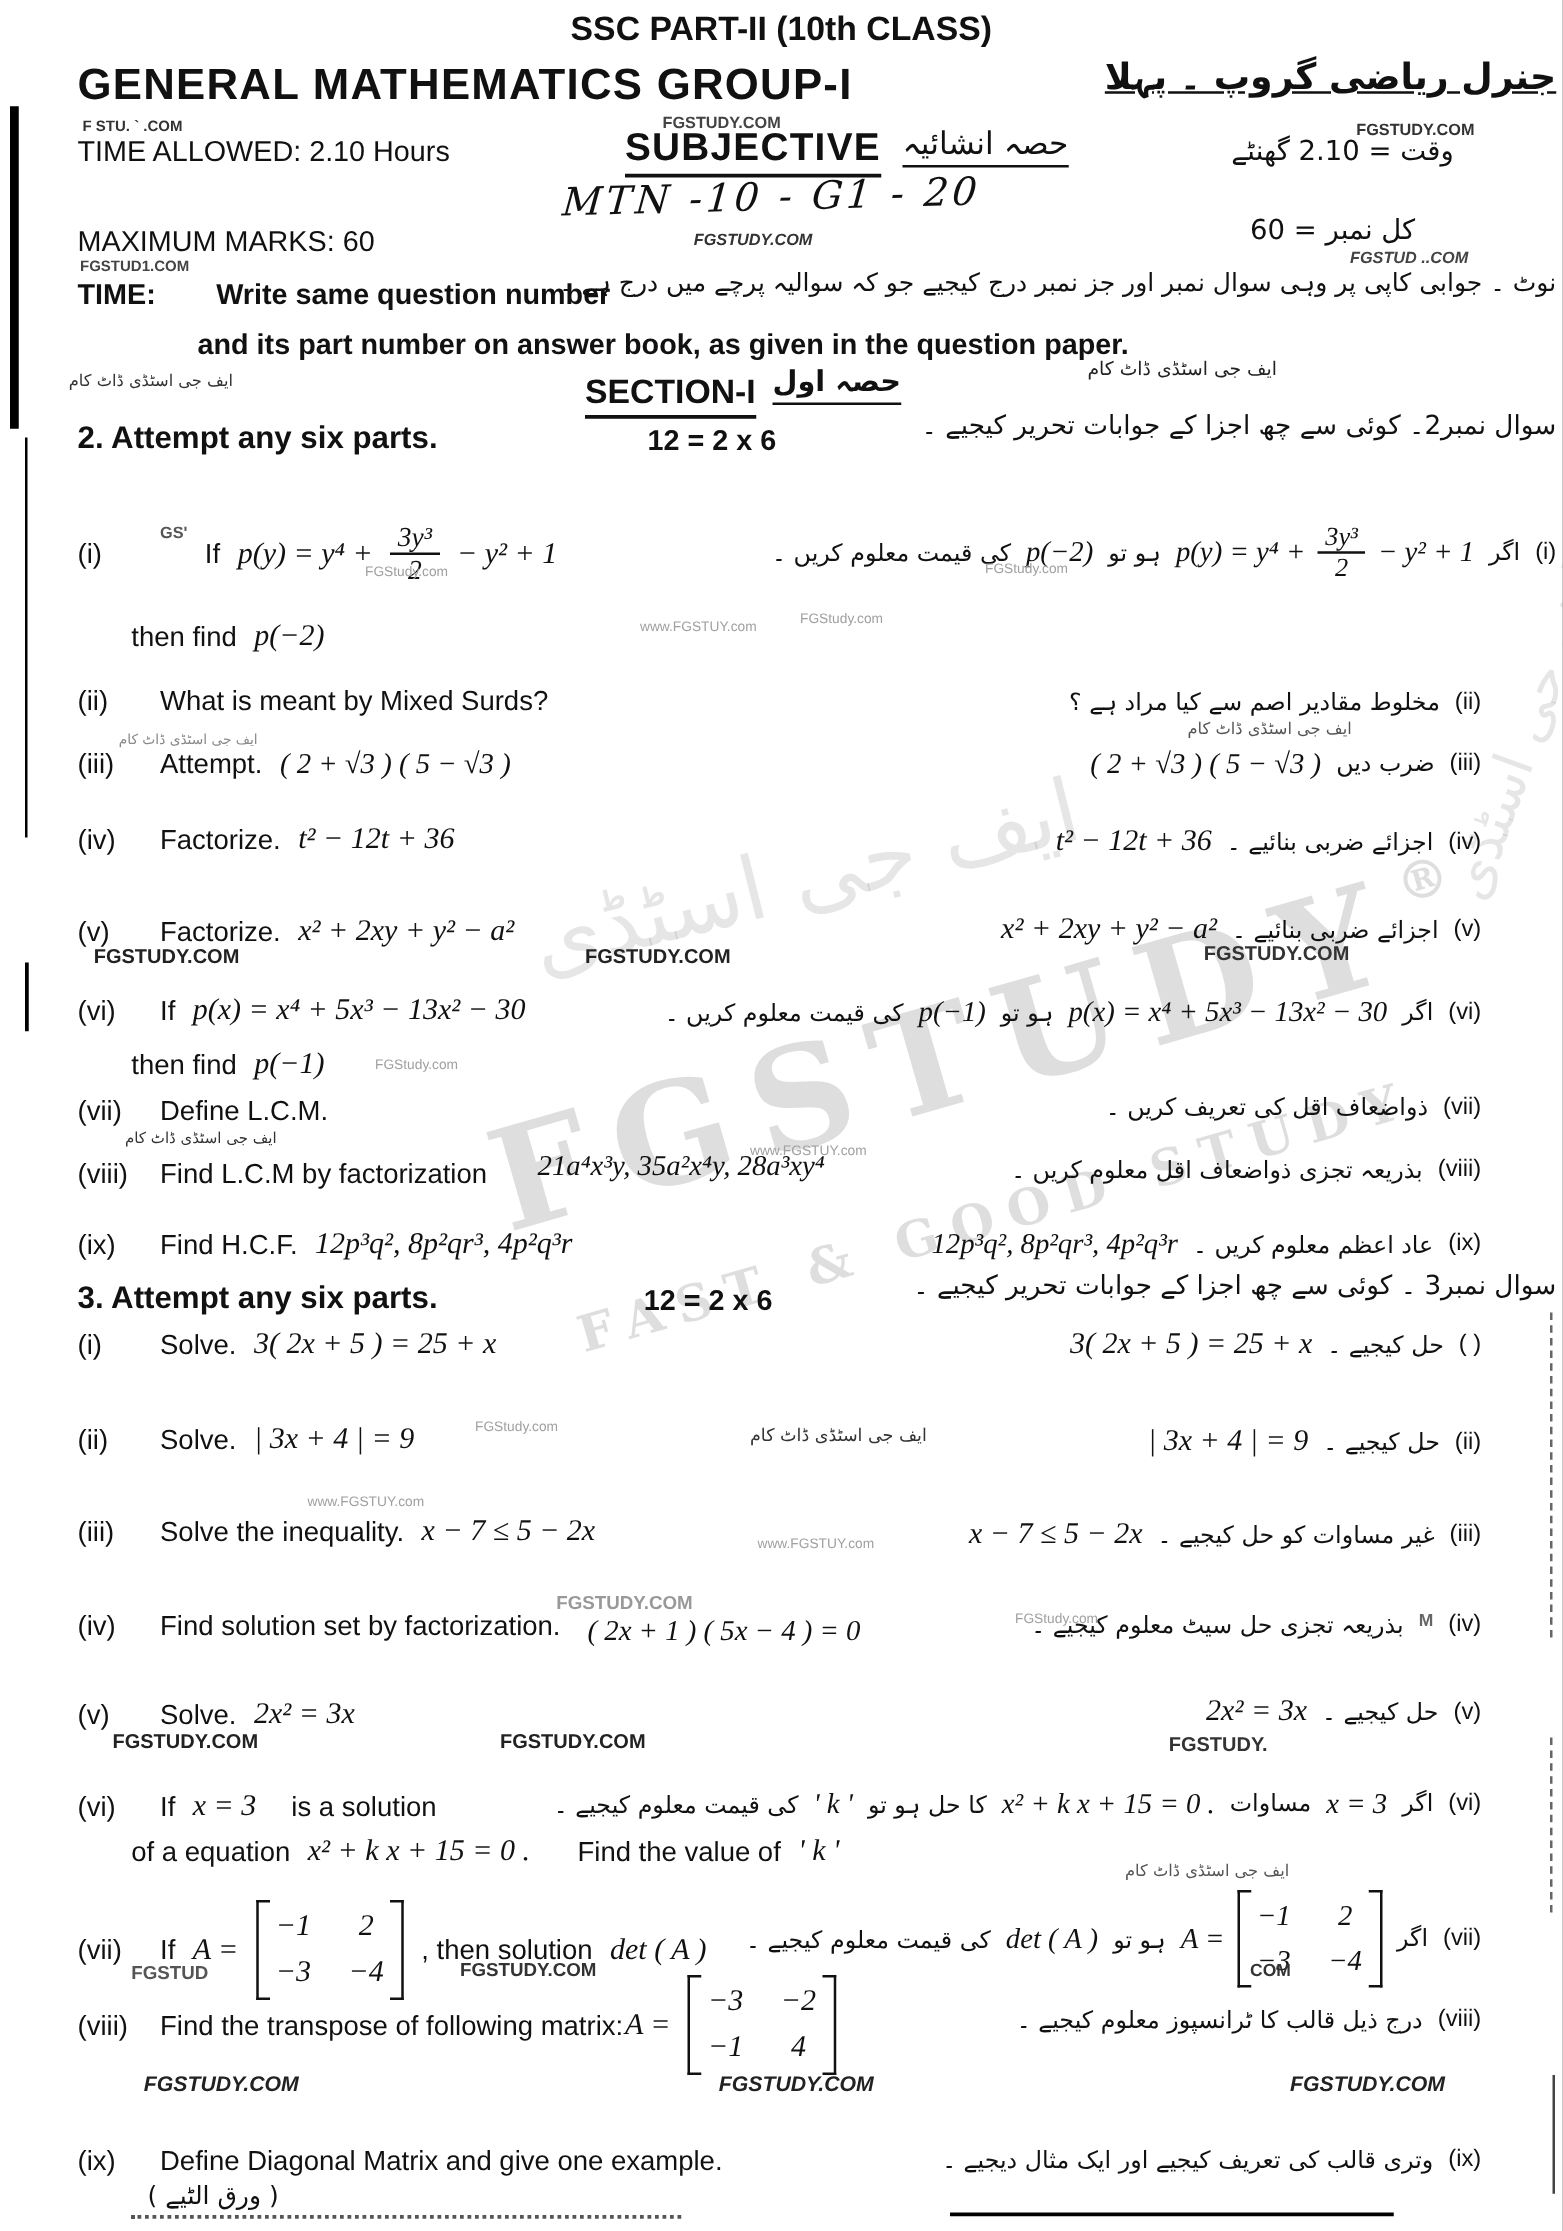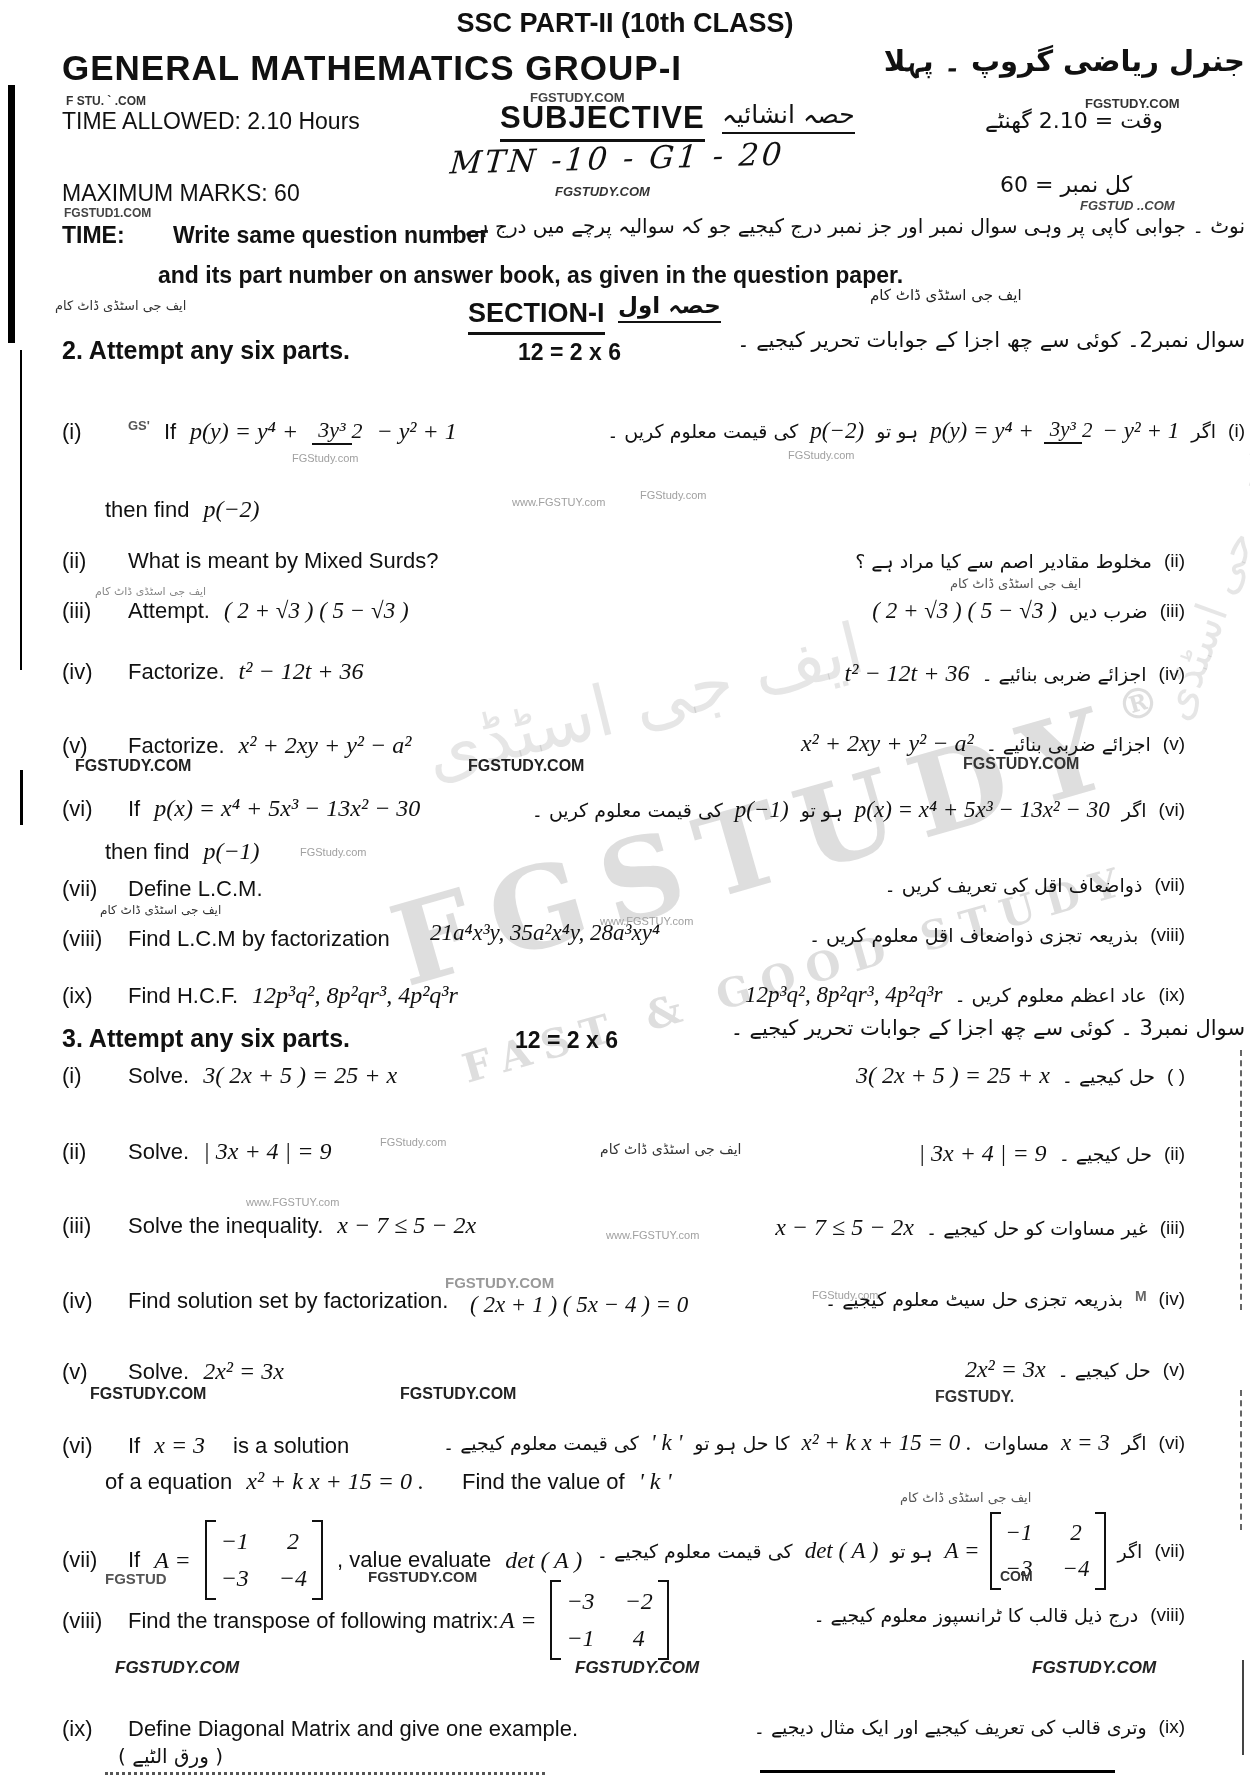--- a/index.html
+++ b/index.html
@@ -10,21 +10,21 @@
   .b{font-weight:bold;}
   .it{font-style:italic;}
   .math{font-family:"Liberation Serif",serif;font-style:italic;}
   .m24{font-size:24px;}
   .m23{font-size:23px;}
   .ur{font-family:"DejaVu Sans",sans-serif;}
   .lrow{display:flex;align-items:center;column-gap:14px;font-size:22px;}
   .rrow{display:flex;direction:rtl;align-items:center;column-gap:12px;font-size:19px;}
   .pnum{display:inline-block;min-width:52px;font-size:22px;}
   .rnum{font-size:19px;}
-  .frac{display:inline-flex;flex-direction:row;align-items:center;line-height:1.1;vertical-align:middle;justify-content:center;}
+  .frac{display:inline-flex;flex-direction:column;align-items:center;line-height:1.1;vertical-align:middle;justify-content:center;}
   .frac .top{border-bottom:2px solid #111;padding:0 6px;}
   .mat{display:inline-grid;grid-template-columns:auto auto;column-gap:30px;row-gap:10px;
        padding:8px 16px;position:relative;font-family:"Liberation Serif",serif;font-style:italic;
        font-size:24px;text-align:center;}
   .mat::before{content:"";position:absolute;top:0;bottom:0;left:0;width:9px;border:2px solid #111;border-right:none;}
   .mat::after{content:"";position:absolute;top:0;bottom:0;right:0;width:9px;border:2px solid #111;border-left:none;}
   .ltrblk{direction:ltr;unicode-bidi:isolate;display:inline-flex;align-items:center;column-gap:10px;}
   .ul3{border-bottom:3px solid #111;padding-bottom:3px;}
   .ul2{border-bottom:2px solid #111;padding-bottom:3px;}
   .line{position:absolute;background:#000;z-index:2;}
@@ -57,21 +57,21 @@
   <div class="line" style="left:20px;top:770px;width:3px;height:55px;"></div>
   <div class="vdash" style="left:1240px;top:1050px;height:260px;"></div>
   <div class="vdash" style="left:1240px;top:1390px;height:140px;"></div>
   <div class="line" style="left:1242px;top:1660px;width:2px;height:95px;background:#444;"></div>
   <div class="line" style="left:760px;top:1770px;width:355px;height:3px;"></div>
   <div class="abs" style="left:105px;top:1772px;width:440px;border-top:3px dotted #555;"></div>
 
   <div class="abs b" style="left:0;right:0;top:8px;text-align:center;font-size:27px;">SSC PART-II (10th CLASS)</div>
 
   <div class="abs b" style="left:62px;top:48px;font-size:35px;letter-spacing:1px;">GENERAL MATHEMATICS GROUP-I</div>
-  <div class="abs ur b" style="left:930px;top:44px;width:315px;font-size:29px;text-align:right;" dir="rtl">جنرل ریاضی  گروپ ۔ پہلا</div>
+  <div class="abs ur b" style="left:930px;top:44px;width:315px;font-size:29px;text-align:right;text-decoration:underline;" dir="rtl">جنرل ریاضی  گروپ ۔ پہلا</div>
 
   <span class="abs b" style="left:66px;top:94px;font-size:12px;color:#333;">F STU. ` .COM</span>
   <span class="abs b" style="left:530px;top:90px;font-size:13px;color:#444;">FGSTUDY.COM</span>
   <span class="abs b" style="left:1085px;top:96px;font-size:13px;color:#333;">FGSTUDY.COM</span>
 
   <div class="abs" style="left:62px;top:108px;font-size:23px;">TIME ALLOWED: 2.10   Hours</div>
   <div class="abs b ul3" style="left:500px;top:100px;font-size:31px;letter-spacing:1px;">SUBJECTIVE</div>
   <div class="abs ur ul2" style="left:722px;top:100px;font-size:25px;" dir="rtl">حصہ انشائیہ</div>
   <div class="abs ur" style="left:985px;top:108px;font-size:22px;" dir="rtl">وقت = 2.10 گھنٹے</div>
 
@@ -280,21 +280,21 @@
   <div class="abs lrow" style="left:62px;top:1520px;">
     <span class="pnum">(vii)</span>
     <span>If</span>
     <span class="math m24">A  =</span>
     <span class="mat">
       <span>−1</span>
       <span>2</span>
       <span>−3</span>
       <span>−4</span>
     </span>
-    <span>,  value evaluate</span>
+    <span>,  then solution</span>
     <span class="math m24">det ( A )</span>
   </div>
 
   <div class="abs lrow" style="left:62px;top:1608px;">
     <span class="pnum">(viii)</span>
     <span>Find the transpose of following matrix:</span>
   </div>
   <div class="abs lrow" style="left:500px;top:1580px;" dir="ltr">
     <span class="math m24">A  =</span>
     <span class="mat">

